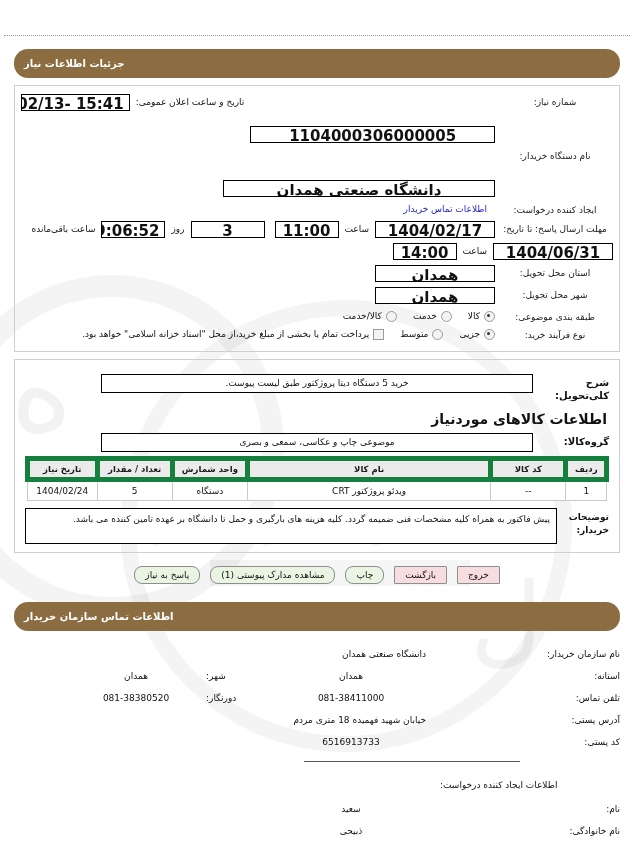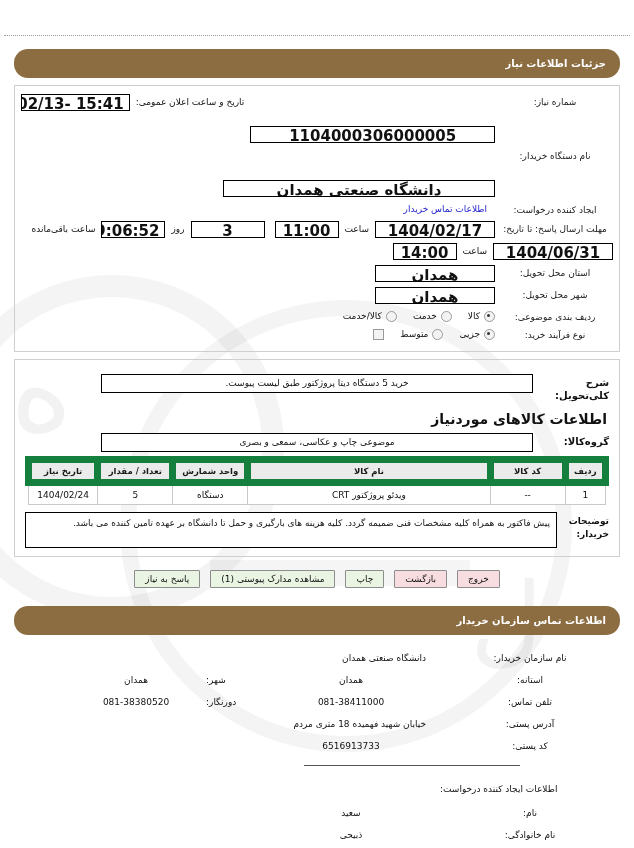--- a/index.html
+++ b/index.html
@@ -66,21 +66,21 @@
   }
 
   
   .section-bar {
     background: #8c6d42;
     color: #ffffff;
     font-size: 10px;
     font-weight: bold;
     padding: 9px 14px 9px 10px;
     margin: 12px 14px 0 14px;
-    text-align: right;
+    text-align: left;
     letter-spacing: 0.2px;
     border-radius: 14px;
   }
 
   
   .panel {
     border: 1px solid #cfcfcf;
     margin: 7px 14px 0 14px;
     background: transparent;
     padding: 8px 6px 6px 6px;
@@ -215,21 +215,21 @@
 
   
   table.items {
     width: calc(100% - 8px);
     margin: 4px 4px 0 4px;
     border-collapse: collapse;
     font-size: 9px;
   }
   table.items th {
     background: #ebebeb;
-    border: 7px solid #15803d;
+    border: 5px solid #15803d;
     font-weight: bold;
     padding: 3px 2px;
     text-align: center;
     font-size: 8.5px;
     color: #1a1a1a;
   }
   table.items td {
     border: 1px solid #c9c9c9;
     padding: 4px 3px;
     text-align: center;
@@ -275,38 +275,38 @@
     border: 1px solid #8d8d8d;
     font-size: 9px;
     padding: 3px 10px;
     background: #e9f4e2;
     color: #111;
     cursor: pointer;
     white-space: nowrap;
     border-radius: 1px;
     font-family: inherit;
   }
-  .btn.green { background: #e9f4e2; }
+  .btn.green { background: #e9f4e2; border-radius: 8px; }
   .btn.pink  { background: #f8dde0; }
 
   
   .contact {
     margin: 18px 0 0 0;
     padding: 0 14px;
   }
   .c-row {
     display: flex;
     align-items: baseline;
     margin-bottom: 12px;
     font-size: 9px;
   }
   .c-lbl {
     width: 180px;
     flex: 0 0 180px;
-    text-align: center;
+    text-align: right;
     padding-left: 14px;
     color: #111;
   }
   .c-val {
     width: 150px;
     flex: 0 0 150px;
     text-align: center;
     color: #111;
   }
   .c-lbl2 {
@@ -393,21 +393,21 @@
       <div class="lbl">استان محل تحویل:</div>
       <div class="fld sm">همدان</div>
     </div>
 
     <div class="frow">
       <div class="lbl">شهر محل تحویل:</div>
       <div class="fld sm">همدان</div>
     </div>
 
     <div class="radio-row">
-      <div class="lbl">ردیف بندی موضوعی:</div>
+      <div class="lbl">طبقه بندی موضوعی:</div>
       <div class="radio-opt">
         <span class="radio-mark on"></span>
         <span>کالا</span>
       </div>
       <div class="radio-opt">
         <span class="radio-mark"></span>
         <span>خدمت</span>
       </div>
       <div class="radio-opt">
         <span class="radio-mark"></span>
@@ -420,20 +420,21 @@
       <div class="radio-opt">
         <span class="radio-mark on"></span>
         <span>جزیی</span>
       </div>
       <div class="radio-opt">
         <span class="radio-mark"></span>
         <span>متوسط</span>
       </div>
       <div class="radio-opt">
         <span class="check-mark"></span>
+        <span class="note-text">پرداخت تمام یا بخشی از مبلغ خرید،از محل "اسناد خزانه اسلامی" خواهد بود.</span>
       </div>
     </div>
   </div>
 
   <div class="panel">
 
     <div class="sum-row">
       <div class="sum-lbl">شرح کلی‌تحویل:</div>
       <div class="sum-fld">خرید 5 دستگاه دیتا پروژکتور طبق لیست پیوست.</div>
     </div>

